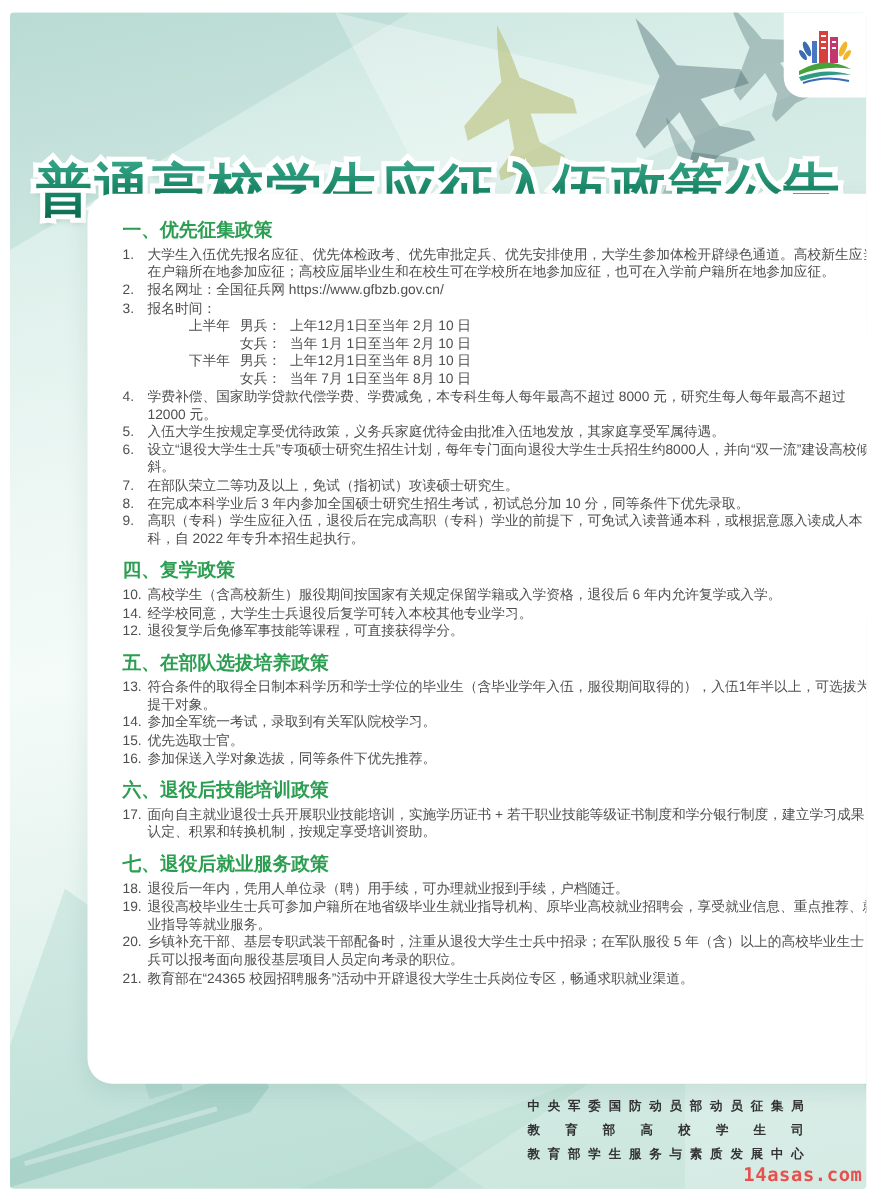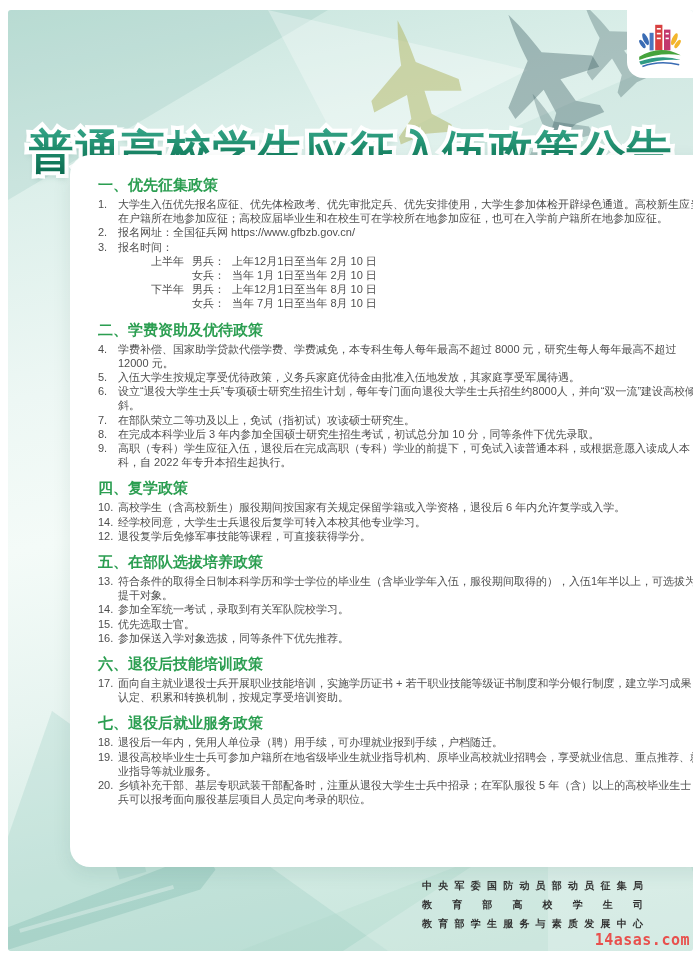--- a/index.html
+++ b/index.html
@@ -193,21 +193,20 @@
         </div>
         <div class="srow">
           <span class="sp"></span>
           <span class="sg">女兵：</span>
           <span class="sd">当年 7月 1日至当年 8月 10 日</span>
         </div>
       </div>
     </div>
 
     <div class="sec">
-      <div class="sec-h">二、学费资助及优待政策</div>
       <div class="item">
         <span class="no">4.</span>
         <span class="txt">学费补偿、国家助学贷款代偿学费、学费减免，本专科生每人每年最高不超过 8000 元，研究生每人每年最高不超过 12000 元。</span>
       </div>
       <div class="item">
         <span class="no">5.</span>
         <span class="txt">入伍大学生按规定享受优待政策，义务兵家庭优待金由批准入伍地发放，其家庭享受军属待遇。</span>
       </div>
     </div>
 
@@ -280,20 +279,24 @@
         <span class="no">18.</span>
         <span class="txt">退役后一年内，凭用人单位录（聘）用手续，可办理就业报到手续，户档随迁。</span>
       </div>
       <div class="item">
         <span class="no">19.</span>
         <span class="txt">退役高校毕业生士兵可参加户籍所在地省级毕业生就业指导机构、原毕业高校就业招聘会，享受就业信息、重点推荐、就业指导等就业服务。</span>
       </div>
       <div class="item">
         <span class="no">20.</span>
         <span class="txt">乡镇补充干部、基层专职武装干部配备时，注重从退役大学生士兵中招录；在军队服役 5 年（含）以上的高校毕业生士兵可以报考面向服役基层项目人员定向考录的职位。</span>
+      </div>
+      <div class="item">
+        <span class="no">21.</span>
+        <span class="txt">教育部在“24365 校园招聘服务”活动中开辟退役大学生士兵岗位专区，畅通求职就业渠道。</span>
       </div>
     </div>
 
   </div>
 
   <div class="footer">
     <span class="footer-line">中央军委国防动员部动员征集局</span>
     <span class="footer-line">教育部高校学生司</span>
     <span class="footer-line">教育部学生服务与素质发展中心</span>
   </div>

